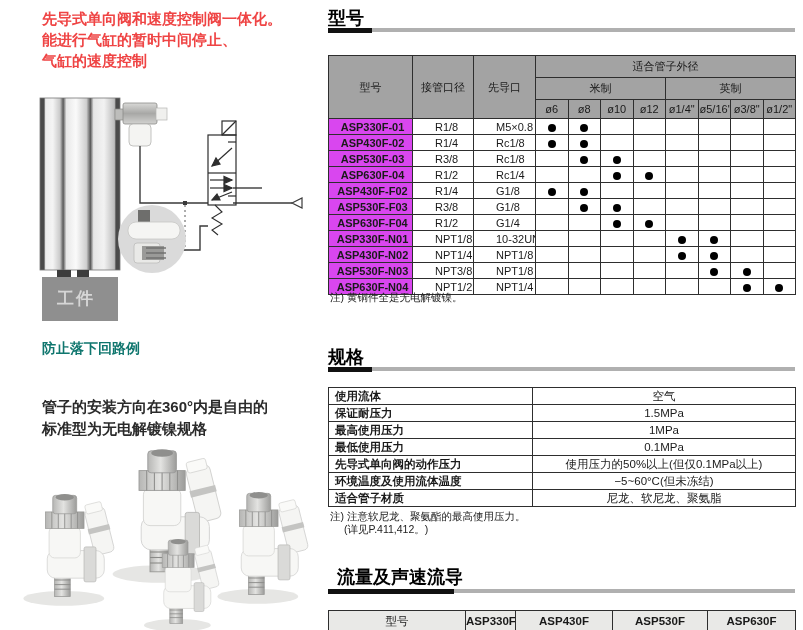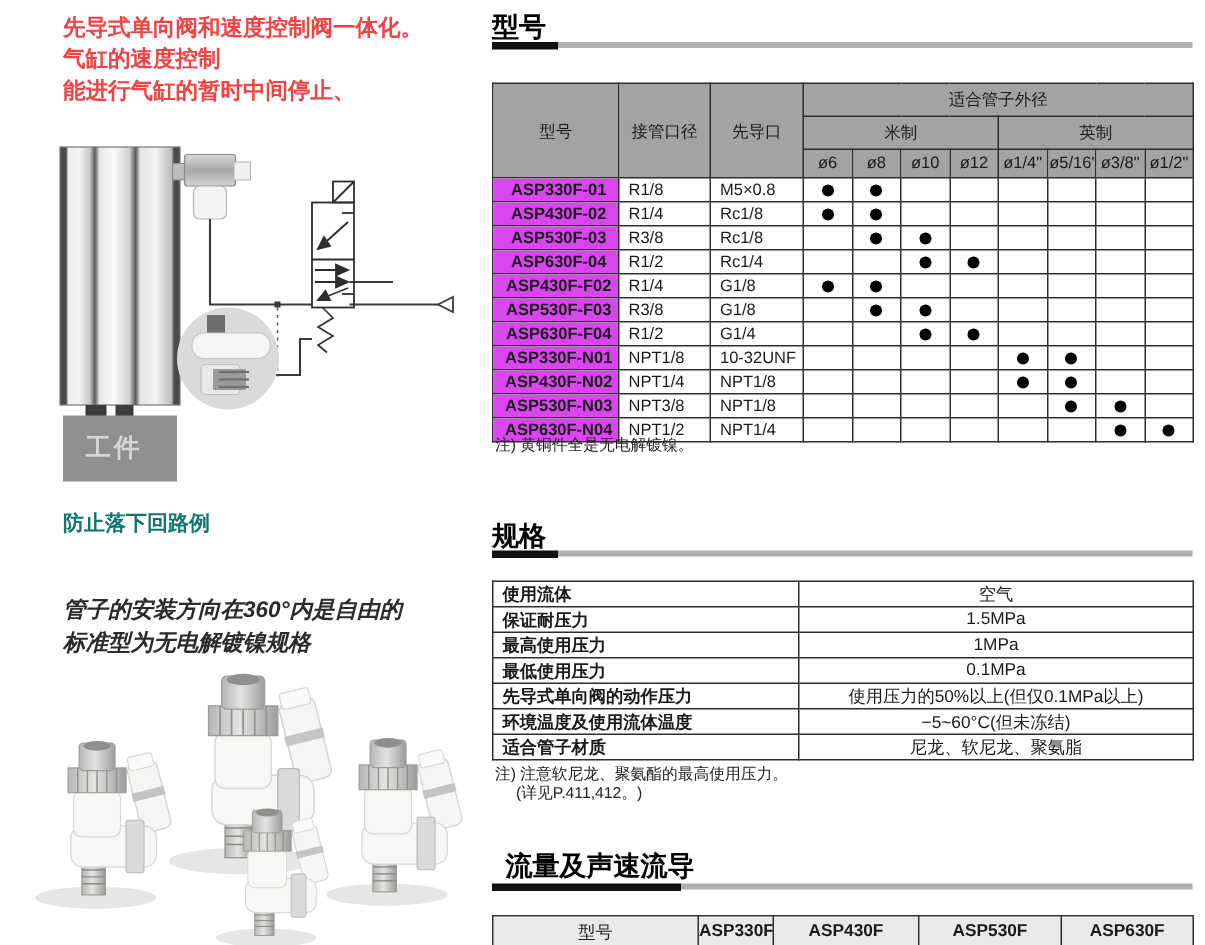--- a/index.html
+++ b/index.html
@@ -10,38 +10,38 @@
   
   .intro { position:absolute; left:42px; top:8px; width:280px; font-size:15px;
            font-weight:600; color:#ef4444; line-height:21px; }
   .illu-svg { position:absolute; left:0; top:88px; width:320px; height:250px; }
   .workpiece { position:absolute; left:42px; top:277px; width:76px; height:44px;
                background:#8f8f8f; color:#d6d6d6; font-size:17px; font-weight:700;
                line-height:44px; padding-left:15px; letter-spacing:2px; }
   .circuit-caption { position:absolute; left:42px; top:340px; font-size:14px;
                      font-weight:600; color:#0f766e; }
   .feature { position:absolute; left:42px; top:396px; width:285px; font-size:15px;
-             font-weight:600; color:#2b2b2b; line-height:22px;font-style:italic; }
+             font-weight:600; color:#2b2b2b; line-height:22px; }
   .photo-svg { position:absolute; left:5px; top:440px; width:315px; height:190px; }
 
   
   .section-title { position:absolute; font-size:18px; font-weight:700; color:#000; }
   .title-bar { position:absolute; display:flex; width:467px; height:5px; }
   .title-bar .black { height:5px; background:#111; }
   .title-bar .gray  { flex:1; height:4px; margin-top:0; background:#b0b0b0; }
 
   table { border-collapse:collapse; table-layout:fixed; }
   td, th { border:1px solid #2e2e2e; font-weight:normal; overflow:hidden; white-space:nowrap; }
 
   
   #model-table { position:absolute; left:328px; top:55px; width:467px; font-size:11px; }
   #model-table th { background:#a3a3a3; text-align:center; height:17px; padding:3px 1px; }
   #model-table td { height:16px; }
   #model-table td.model { background:#d946ef; font-weight:700; text-align:center; padding-left:4px; font-size:11px; }
-  #model-table td.pp { text-align:left; padding-left:6px; }
+  #model-table td.pp { text-align:left; padding-left:22px; }
   #model-table td.dotcell { text-align:center; }
   .dot { display:inline-block; width:8px; height:8px; border-radius:50%; background:#000; vertical-align:middle; }
   .note { position:absolute; font-size:10.5px; color:#222; line-height:13px; }
 
   
   #spec-table { position:absolute; left:328px; top:387px; width:467px; font-size:11.5px; }
   #spec-table td { height:17px; }
   #spec-table td.lbl { font-weight:700; text-align:left; padding-left:6px; }
   #spec-table td.val { text-align:center; }
 
@@ -50,22 +50,22 @@
   #flow-table td { height:21px; background:#e9e9e7; text-align:center; }
   #flow-table td.bold { font-weight:700; }
 </style>
 </head>
 <body>
 
 <div id="page">
 
   <div class="intro">
     <div>先导式单向阀和速度控制阀一体化。</div>
+    <div>能进行气缸的暂时中间停止、</div>
     <div>气缸的速度控制</div>
-    <div>能进行气缸的暂时中间停止、</div>
   </div>
 
   <svg class="illu-svg" viewBox="0 0 320 250">
     <defs>
       <linearGradient id="cyl" x1="0" y1="0" x2="1" y2="0">
         <stop offset="0" stop-color="#4a4a4a"></stop>
         <stop offset="0.05" stop-color="#4a4a4a"></stop>
         <stop offset="0.07" stop-color="#ededed"></stop>
         <stop offset="0.16" stop-color="#f4f4f4"></stop>
         <stop offset="0.25" stop-color="#c9c9c9"></stop>

